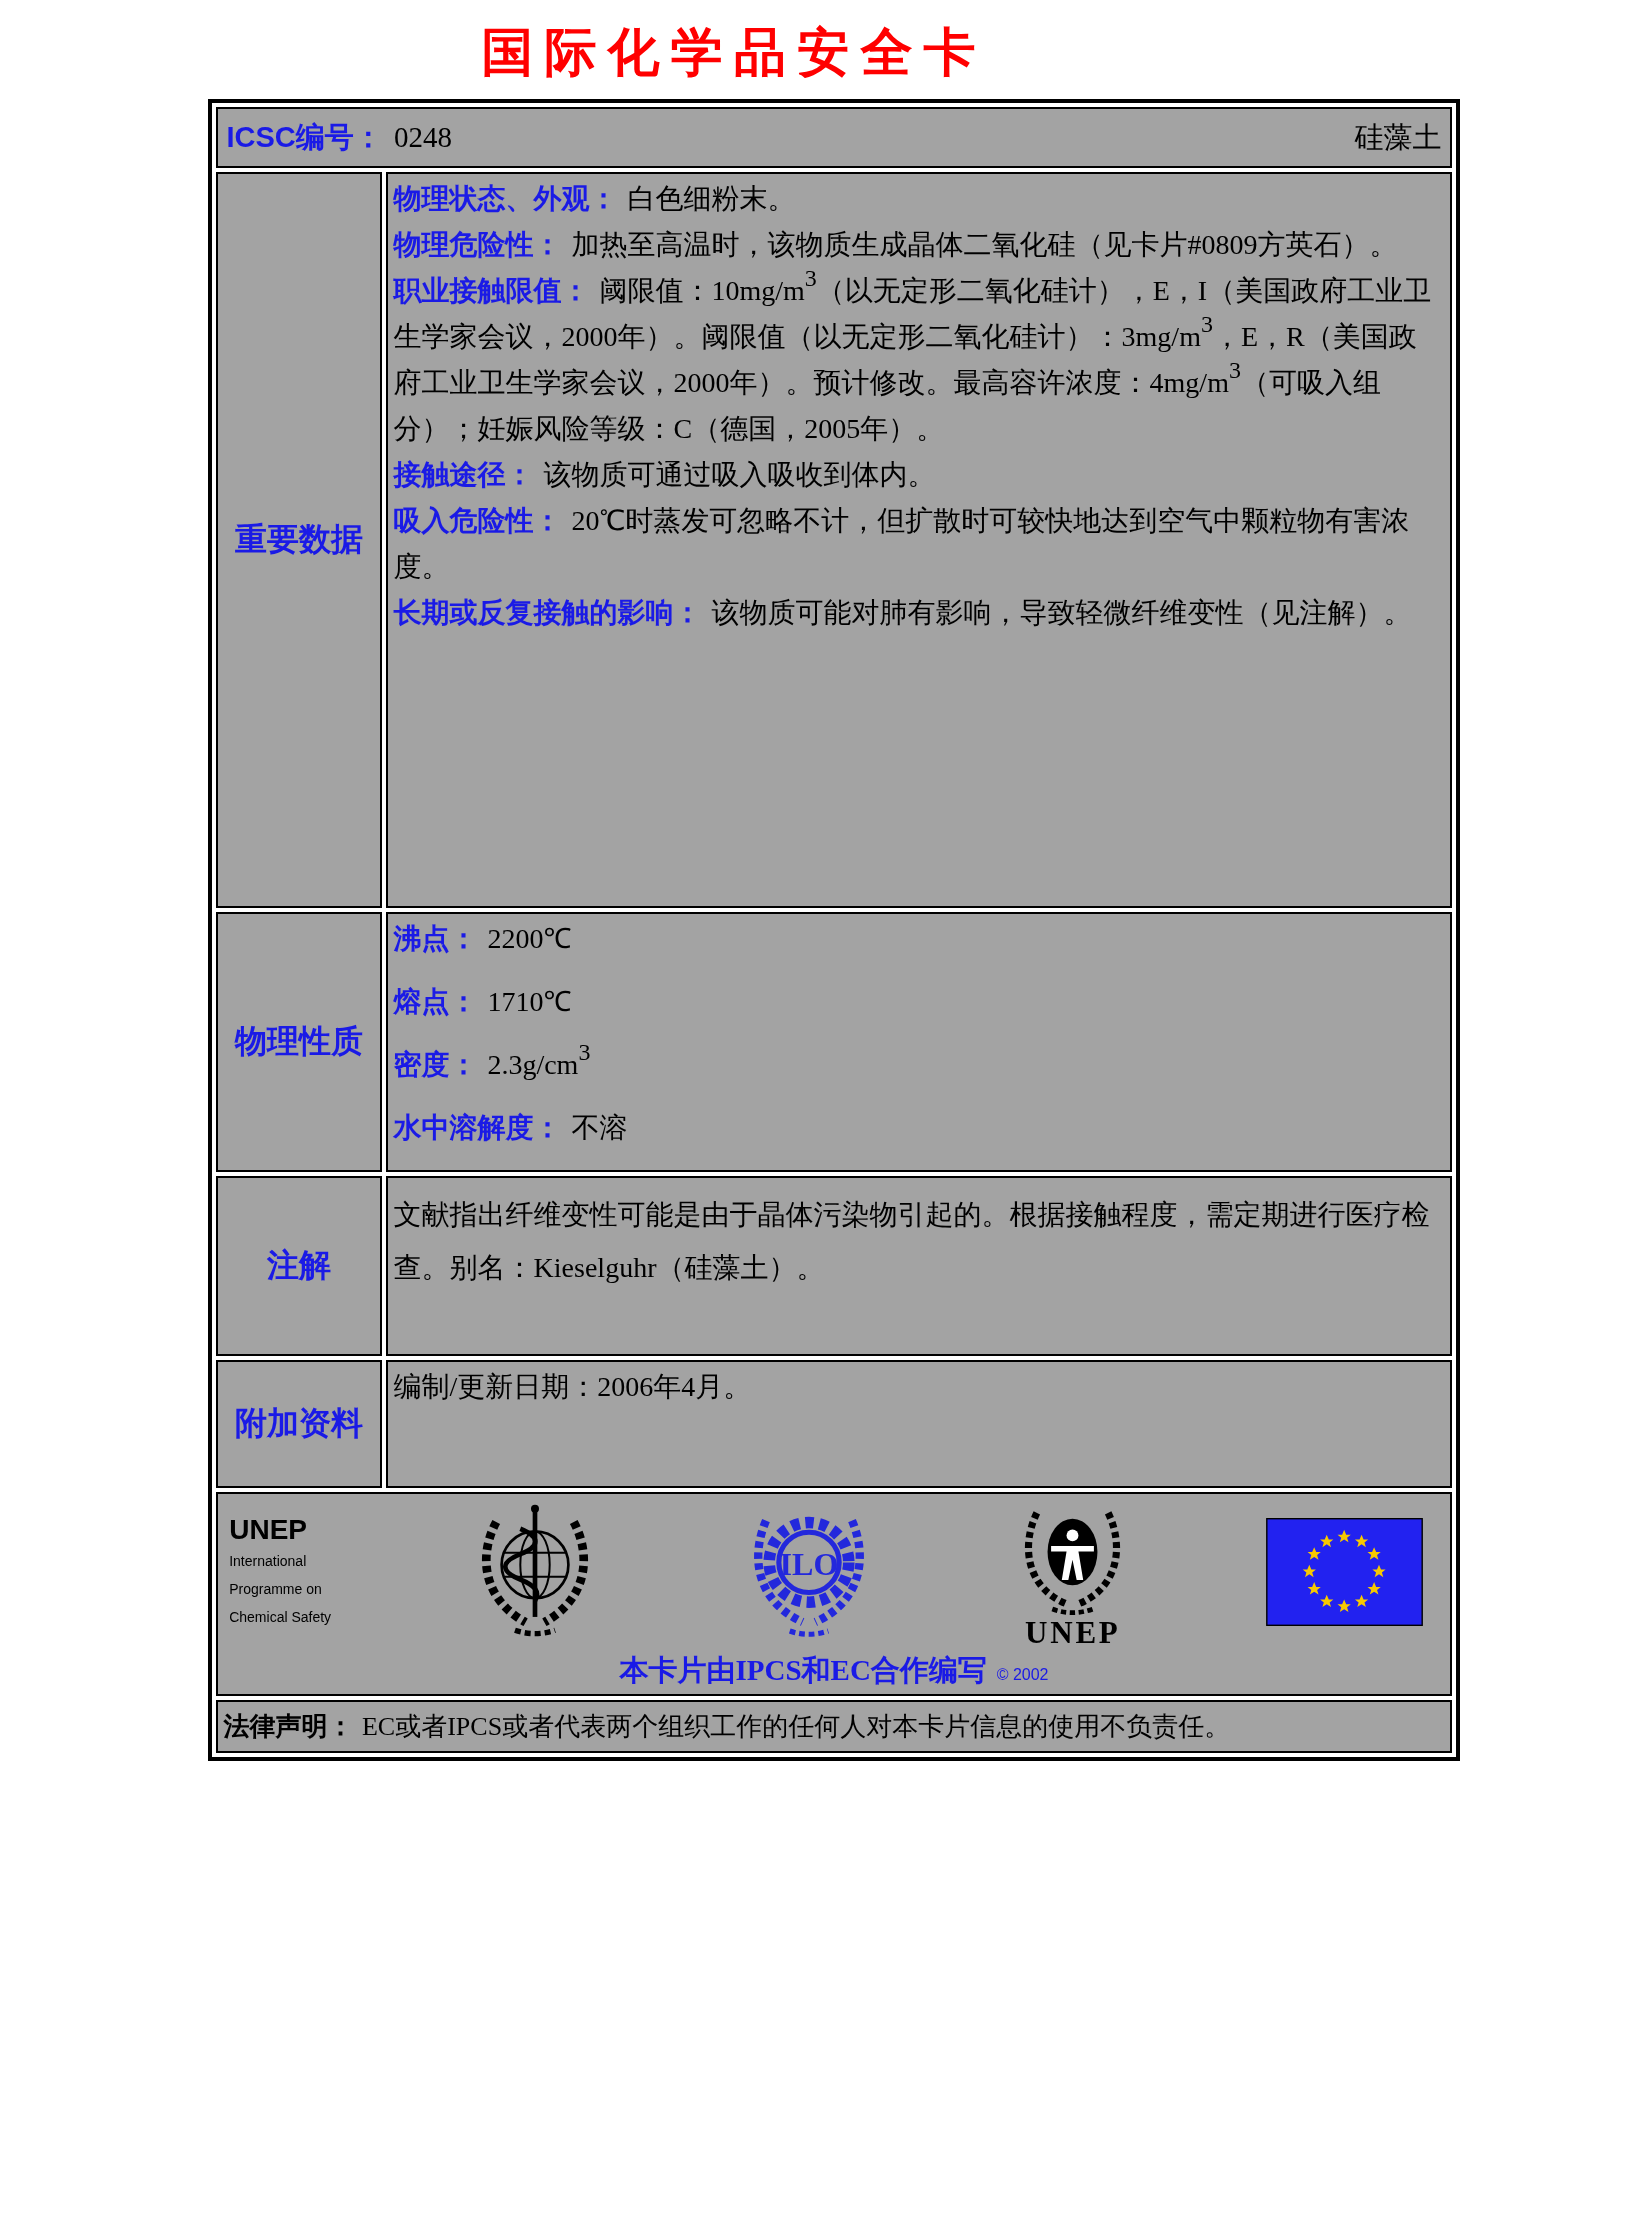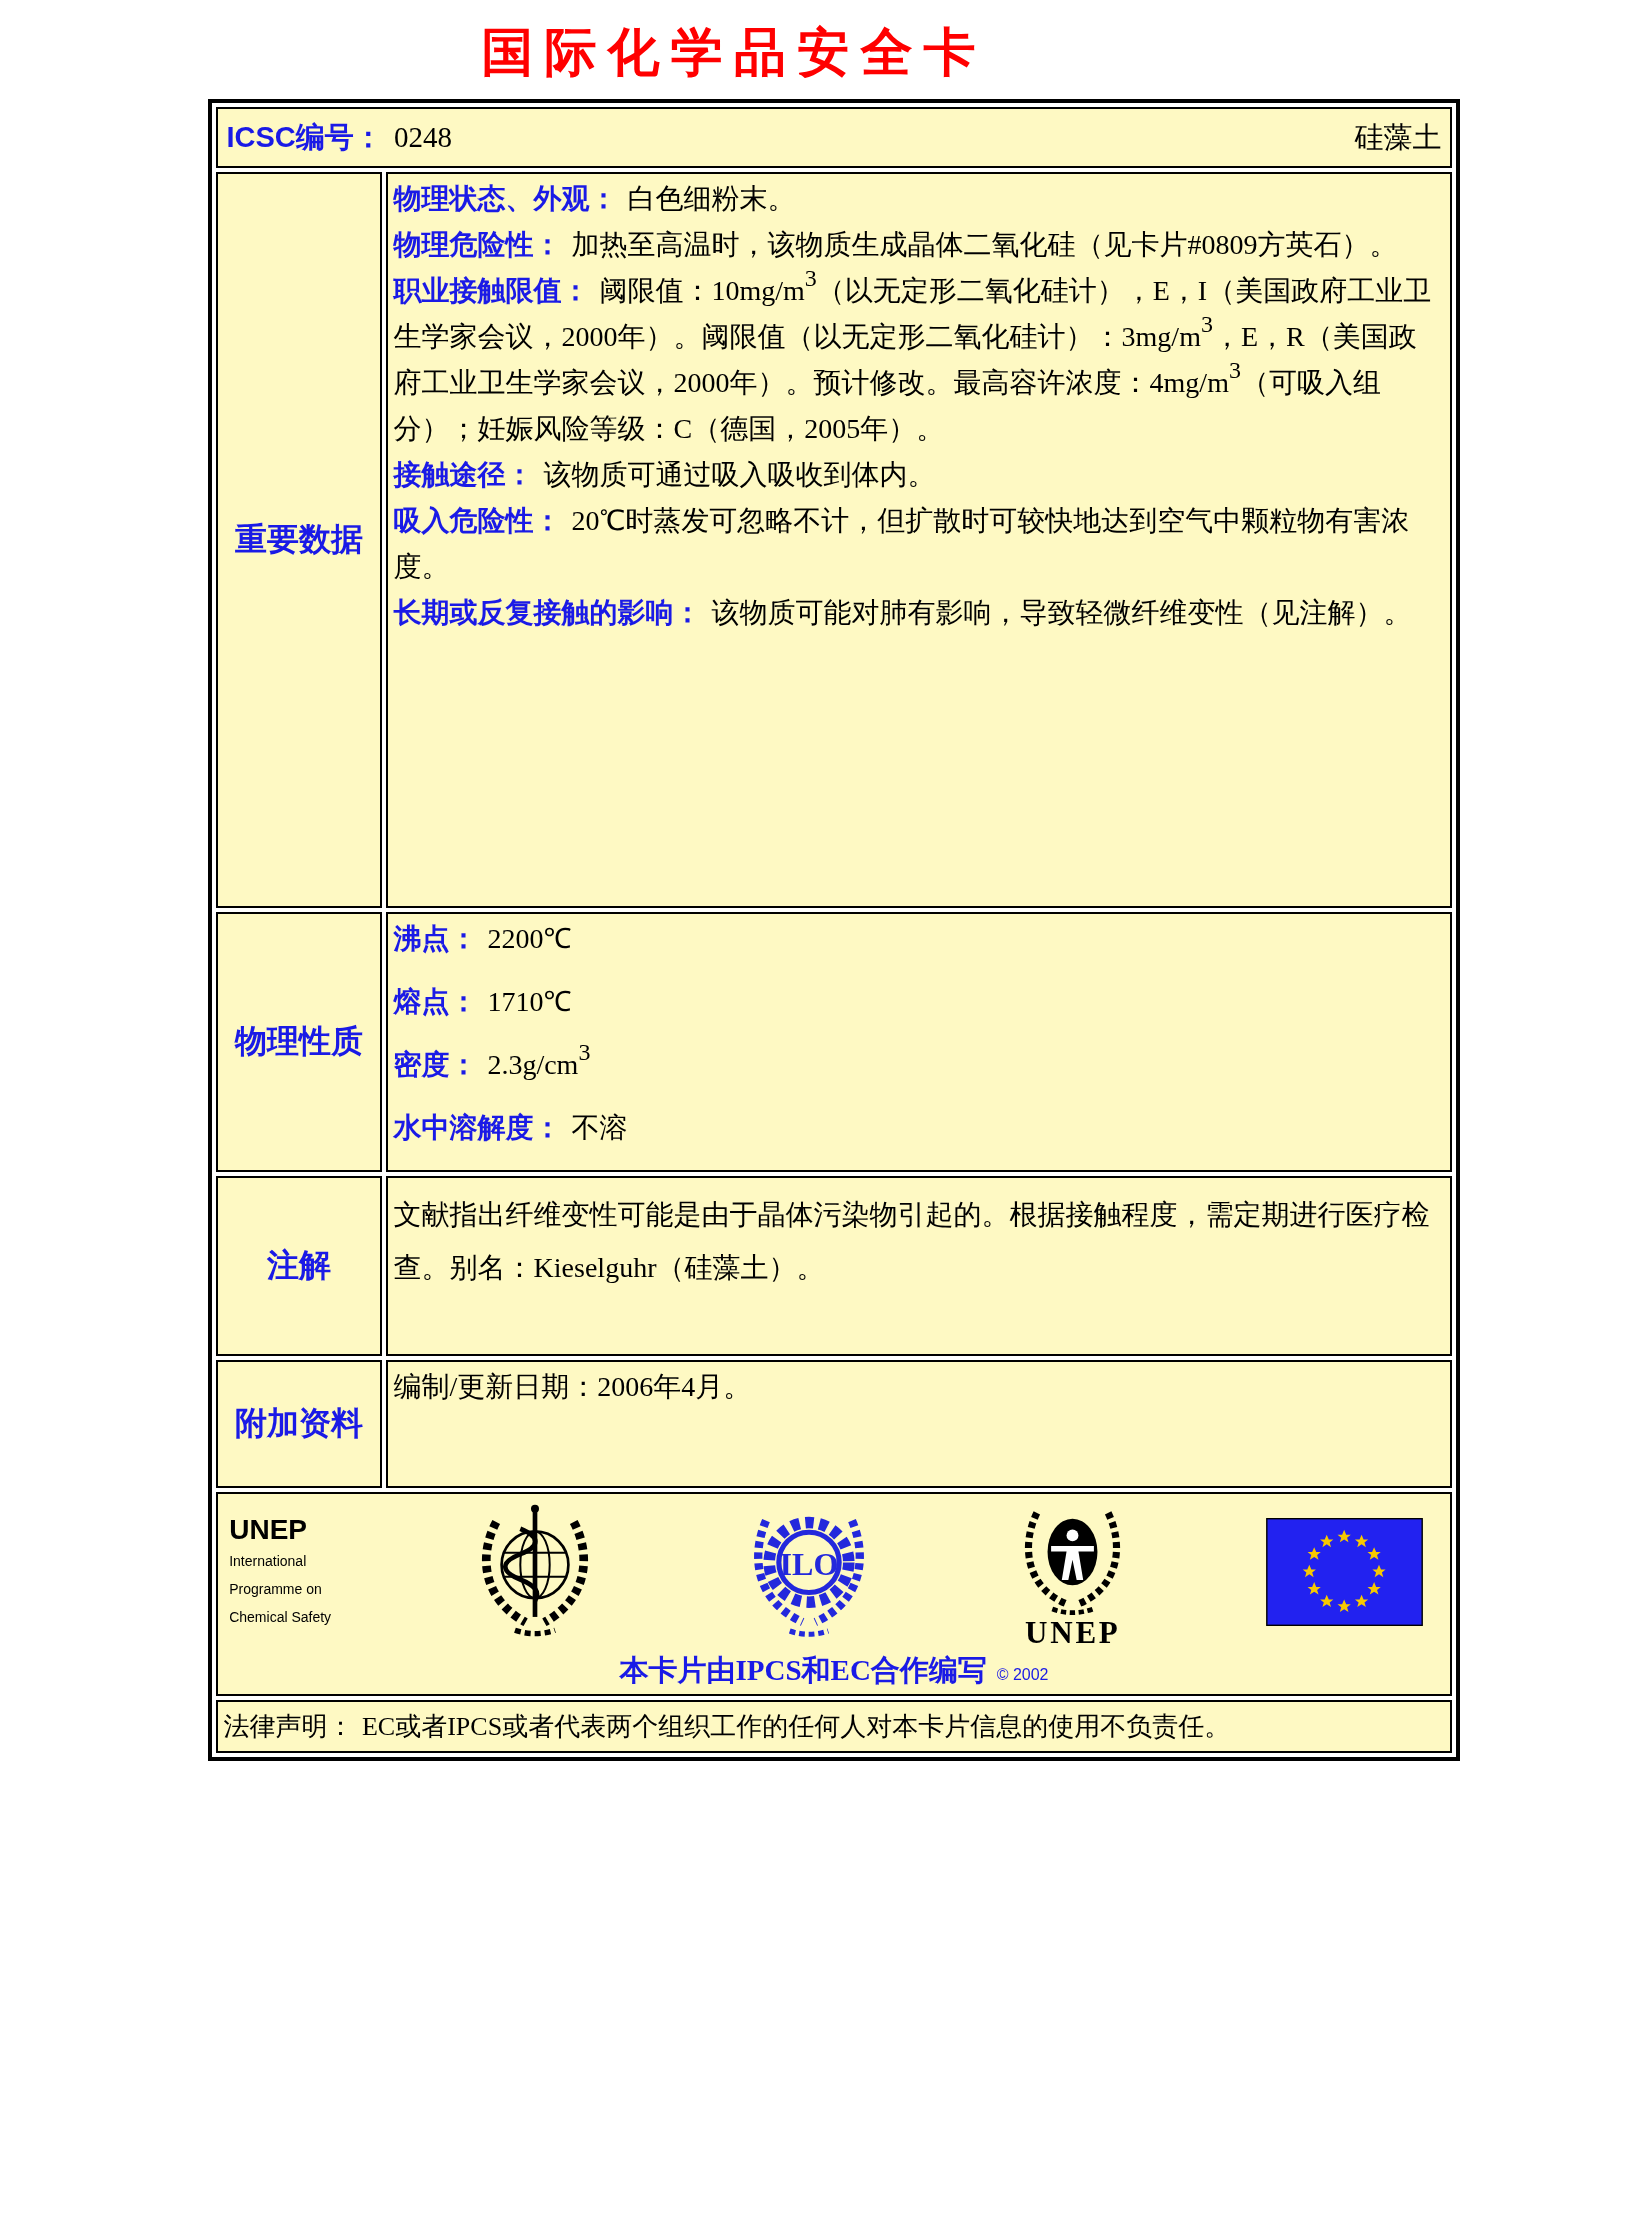--- a/index.html
+++ b/index.html
@@ -12,21 +12,21 @@
     margin:18px 0 11.2px 0;width:1468px;text-align:center;
     font-family:"Liberation Sans", sans-serif;
     font-weight:bold;font-size:52px;letter-spacing:11.2px;color:#ff0000;
   }
   
   table.card{
     margin-left:208px;width:1252px;
     border:4.9px solid #000;border-collapse:separate;border-spacing:4.2px;
     table-layout:fixed;background:#fff;
   }
-  td{border:2.1px solid #000;background:#fef9c3;padding:1.4px 7px 1.4px 5.6px;overflow:hidden;}
+  td{border:2.1px solid #000;background:#a3a3a3;padding:1.4px 7px 1.4px 5.6px;overflow:hidden;}
   td.lblcell{
     text-align:center;vertical-align:middle;padding:0;
     font-family:"Liberation Sans", sans-serif;font-weight:bold;
     color:#1a1ae6;font-size:32px;
   }
   td.contentcell{vertical-align:top;font-size:28px;line-height:46px;}
   
   td.headercell{height:57px;padding:0 8.4px;}
   .header-flex{display:flex;justify-content:space-between;align-items:center;height:100%;font-size:29px;}
   .hdr-label{font-family:"Liberation Sans", sans-serif;font-weight:bold;color:#1a1ae6;margin-right:11.2px;}
@@ -52,21 +52,21 @@
   .unep-wrap{text-align:center;}
   .unep-text{font-family:"Liberation Serif", serif;font-weight:bold;font-size:31px;letter-spacing:2.8px;line-height:31px;margin-top:-4.2px;}
   .caption-line{text-align:center;margin-top:5.6px;}
   .caption-main{
     font-family:Liberation Serif, serif;font-weight:bold;
     color:#1a1ae6;font-size:29px;
   }
   .caption-copy{color:#1a1ae6;font-size:16px;font-family:"Liberation Sans", sans-serif;margin-left:9.8px;}
   
   td.legalcell{height:46px;vertical-align:middle;font-size:26px;}
-  .legal-label{font-family:"Liberation Sans", sans-serif;font-weight:normal;color:#000;margin-right:8.4px;}
+  .legal-label{font-family:"Liberation Sans", sans-serif;font-weight:bold;color:#000;margin-right:8.4px;}
 </style>
 </head>
 <body>
 
 <div class="page-title">国际化学品安全卡</div>
 
 <table class="card">
   <colgroup>
       <col style="width:166px">
       <col>

